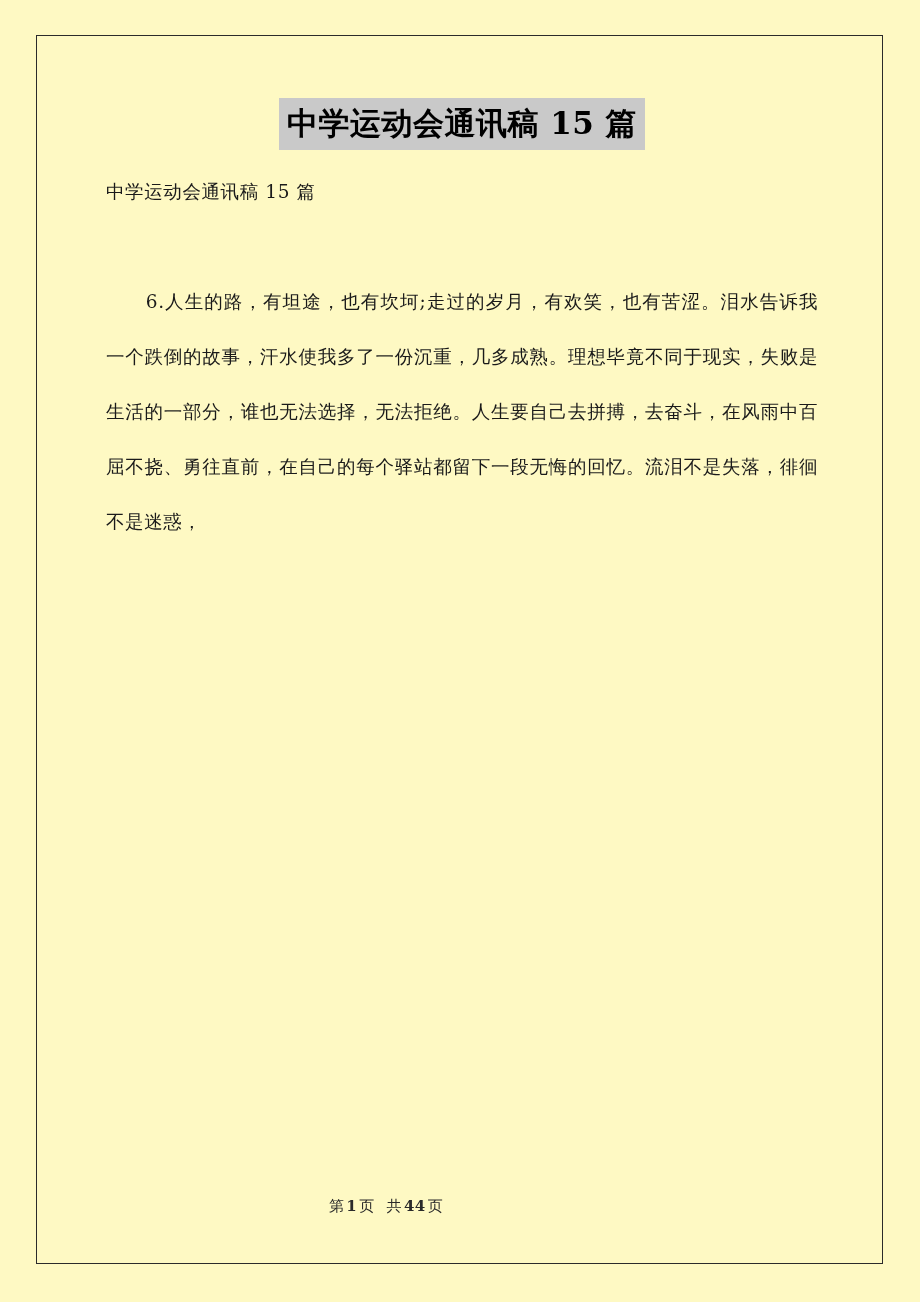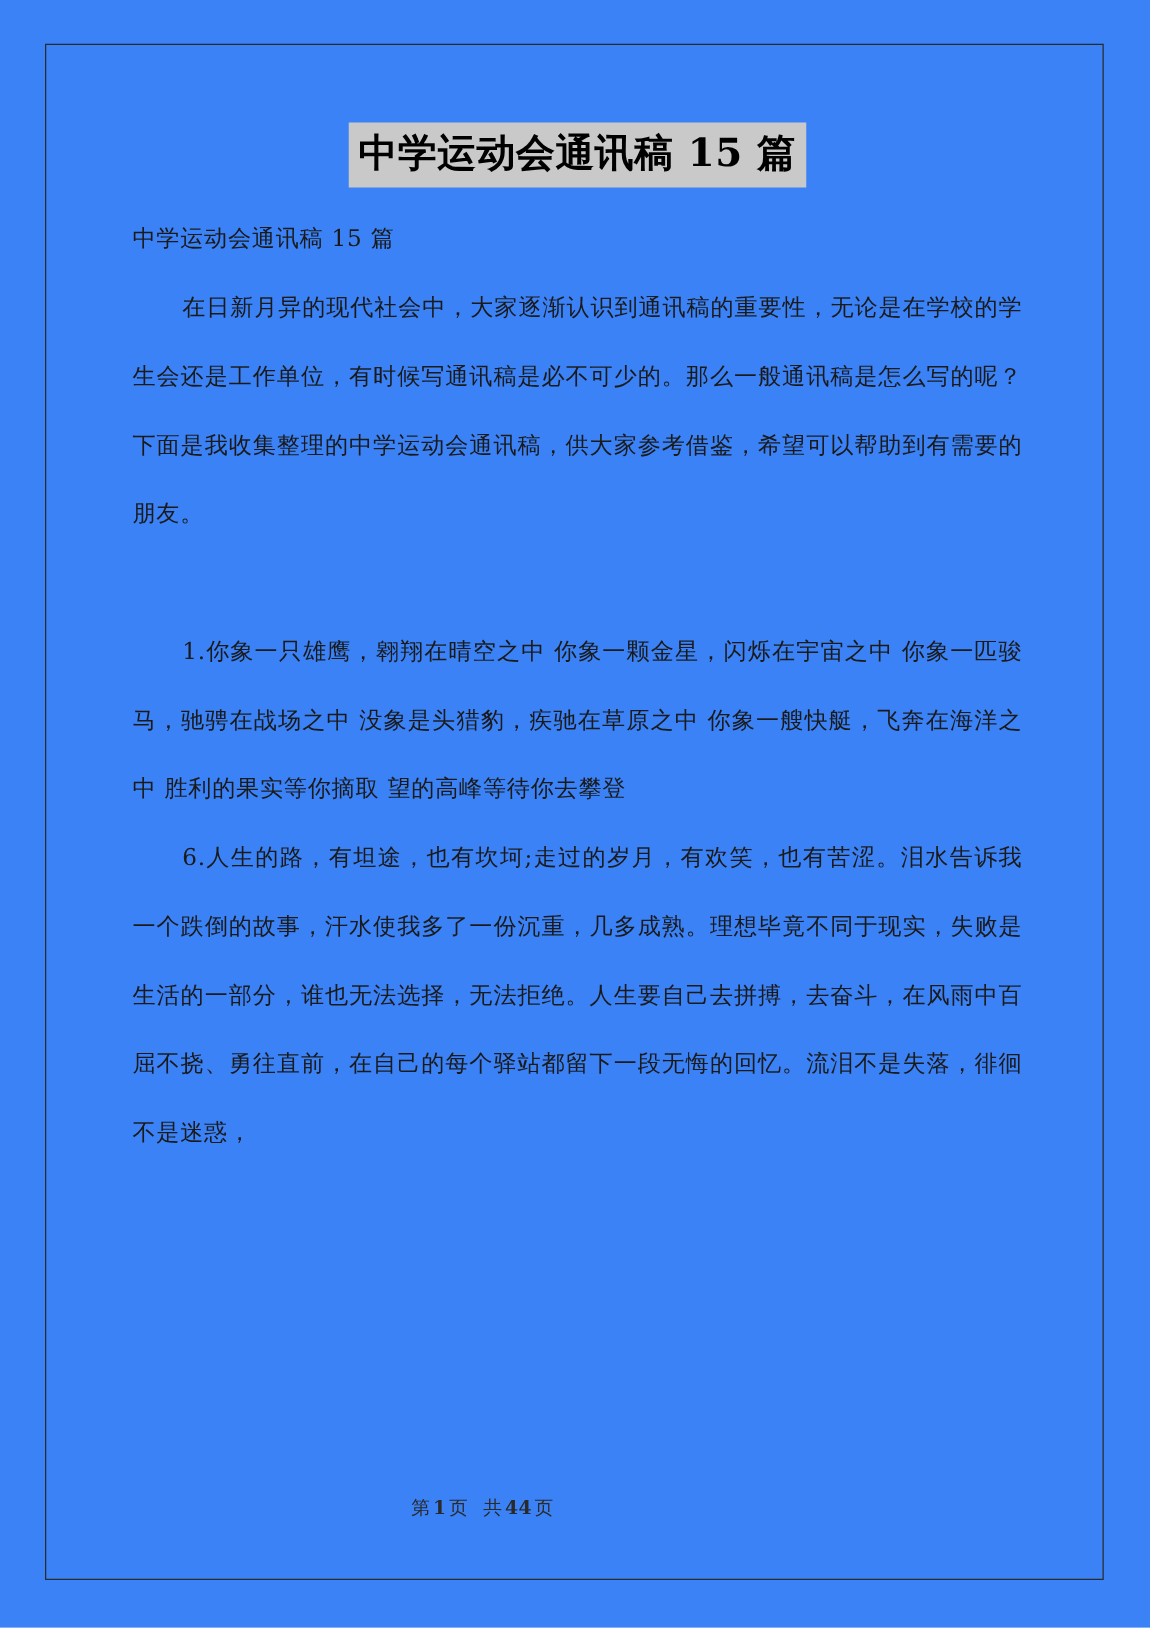--- a/index.html
+++ b/index.html
@@ -16,21 +16,21 @@
     -webkit-font-smoothing: antialiased;
   }
 
   
   .page {
     position: absolute;
     left: 0;
     top: 0;
     width: 920px;
     height: 1302px;
-    background: #3b82f6;
+    background: #fef9c3;
   }
 
   
   .page-frame {
     position: absolute;
     left: 36px;
     top: 35px;
     width: 847px;
     height: 1229px;
     border: 1.3px solid #2b2b2b;
@@ -107,26 +107,24 @@
 <div class="page">
 
   <div class="page-frame"></div>
 
   <div class="content">
 
     <h1 class="doc-title"><span class="hl">中学运动会通讯稿 15 篇</span></h1>
 
     <p class="para noindent">中学运动会通讯稿 15 篇</p>
 
-    <p class="para indent">在日新月异的现代社会中，大家逐渐认识到通讯稿的重要性，无论是在学校的学生会还是工作单位，有时候写通讯稿是必不可少的。那么一般通讯稿是怎么写的呢？下面是我收集整理的中学运动会通讯稿，供大家参考借鉴，希望可以帮助到有需要的朋友。</p>
 
     <div class="spacer-lg"></div>
 
 
-    <p class="para indent">1.你象一只雄鹰，翱翔在晴空之中 你象一颗金星，闪烁在宇宙之中 你象一匹骏马，驰骋在战场之中 没象是头猎豹，疾驰在草原之中 你象一艘快艇，飞奔在海洋之中 胜利的果实等你摘取 望的高峰等待你去攀登</p>
 
     <p class="para indent">6.人生的路，有坦途，也有坎坷;走过的岁月，有欢笑，也有苦涩。泪水告诉我一个跌倒的故事，汗水使我多了一份沉重，几多成熟。理想毕竟不同于现实，失败是生活的一部分，谁也无法选择，无法拒绝。人生要自己去拼搏，去奋斗，在风雨中百屈不挠、勇往直前，在自己的每个驿站都留下一段无悔的回忆。流泪不是失落，徘徊不是迷惑，</p>
 
   </div>
 
   <div class="footer">
     <span>第</span><span class="num">1</span><span>页</span><span class="gap"></span><span>共</span><span class="num">44</span><span>页</span>
   </div>
 
 </div>

